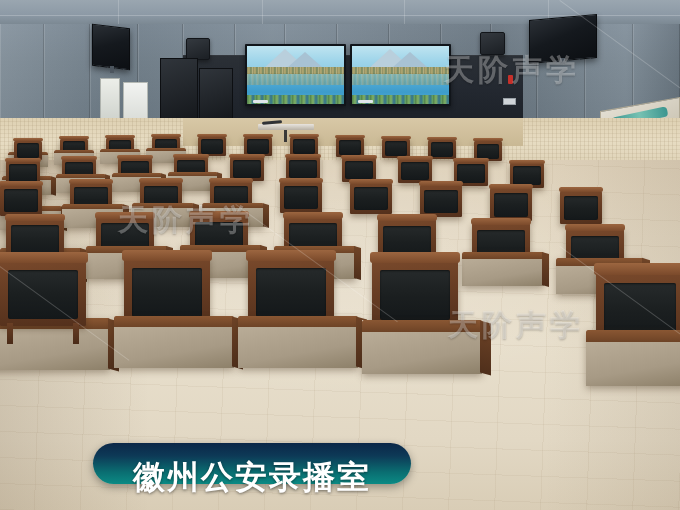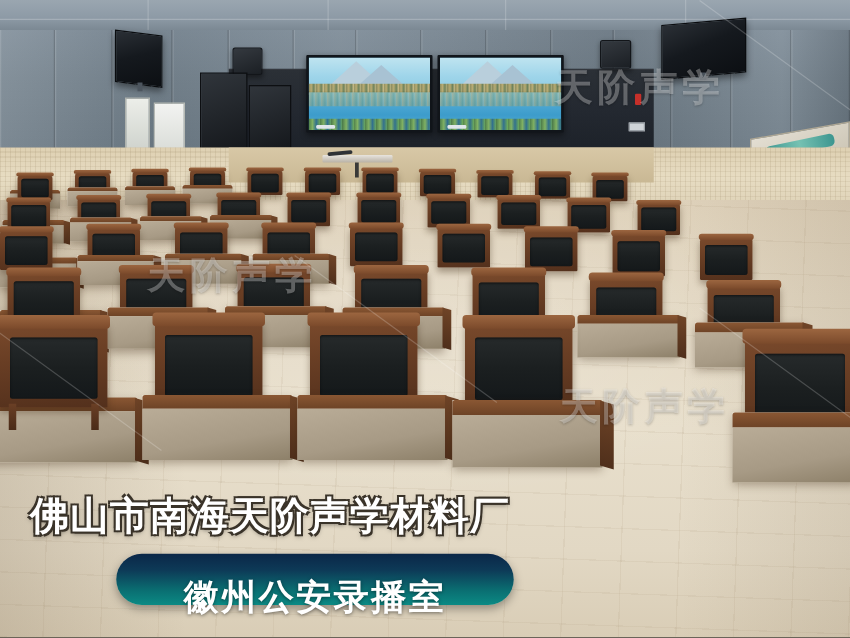--- a/index.html
+++ b/index.html
@@ -269,21 +269,21 @@
     white-space:nowrap;
   }
   .pill {
     position:absolute; left:93px; top:443px; width:318px; height:41px;
     border-radius:21px;
     background:linear-gradient(180deg,#0b2748 0%,#0d3a57 32%,#0a6f72 72%,#0b8a84 100%);
     box-shadow:0 3px 8px rgba(0,0,0,.35);
     display:flex; align-items:center; justify-content:center;
   }
   .pill-label {
-    color:#ffffff; font-size:28px; font-weight:700; letter-spacing:2px;
+    color:#ffffff; font-size:32px; font-weight:700; letter-spacing:2px;
     font-family:Liberation Mono, monospace;
     text-shadow:0 1px 3px rgba(0,0,0,.45);
     white-space:nowrap;
     margin-top:28px;
   }
 </style>
 </head>
 <body>
 
 <div id="stage">
@@ -672,19 +672,18 @@
 
   <div class="wm" style="left:444px; top:50px;">天阶声学</div>
   <div class="wm" style="left:118px; top:200px;">天阶声学</div>
   <div class="wm" style="left:448px; top:305px;">天阶声学</div>
 
   <div class="wm-hair" style="left:560px; top:0px;   width:200px; transform:rotate(36deg);"></div>
   <div class="wm-hair" style="left:236px; top:204px; width:200px; transform:rotate(36deg);"></div>
   <div class="wm-hair" style="left:560px; top:246px; width:170px; transform:rotate(36deg);"></div>
   <div class="wm-hair" style="left:0px;   top:266px; width:160px; transform:rotate(36deg);"></div>
 
-  <div class="brand-title">佛山市南海天阶声学材料厂</div>
 
   <div class="pill">
     <span class="pill-label">徽州公安录播室</span>
   </div>
 
 </div>
 
 </body></html>

